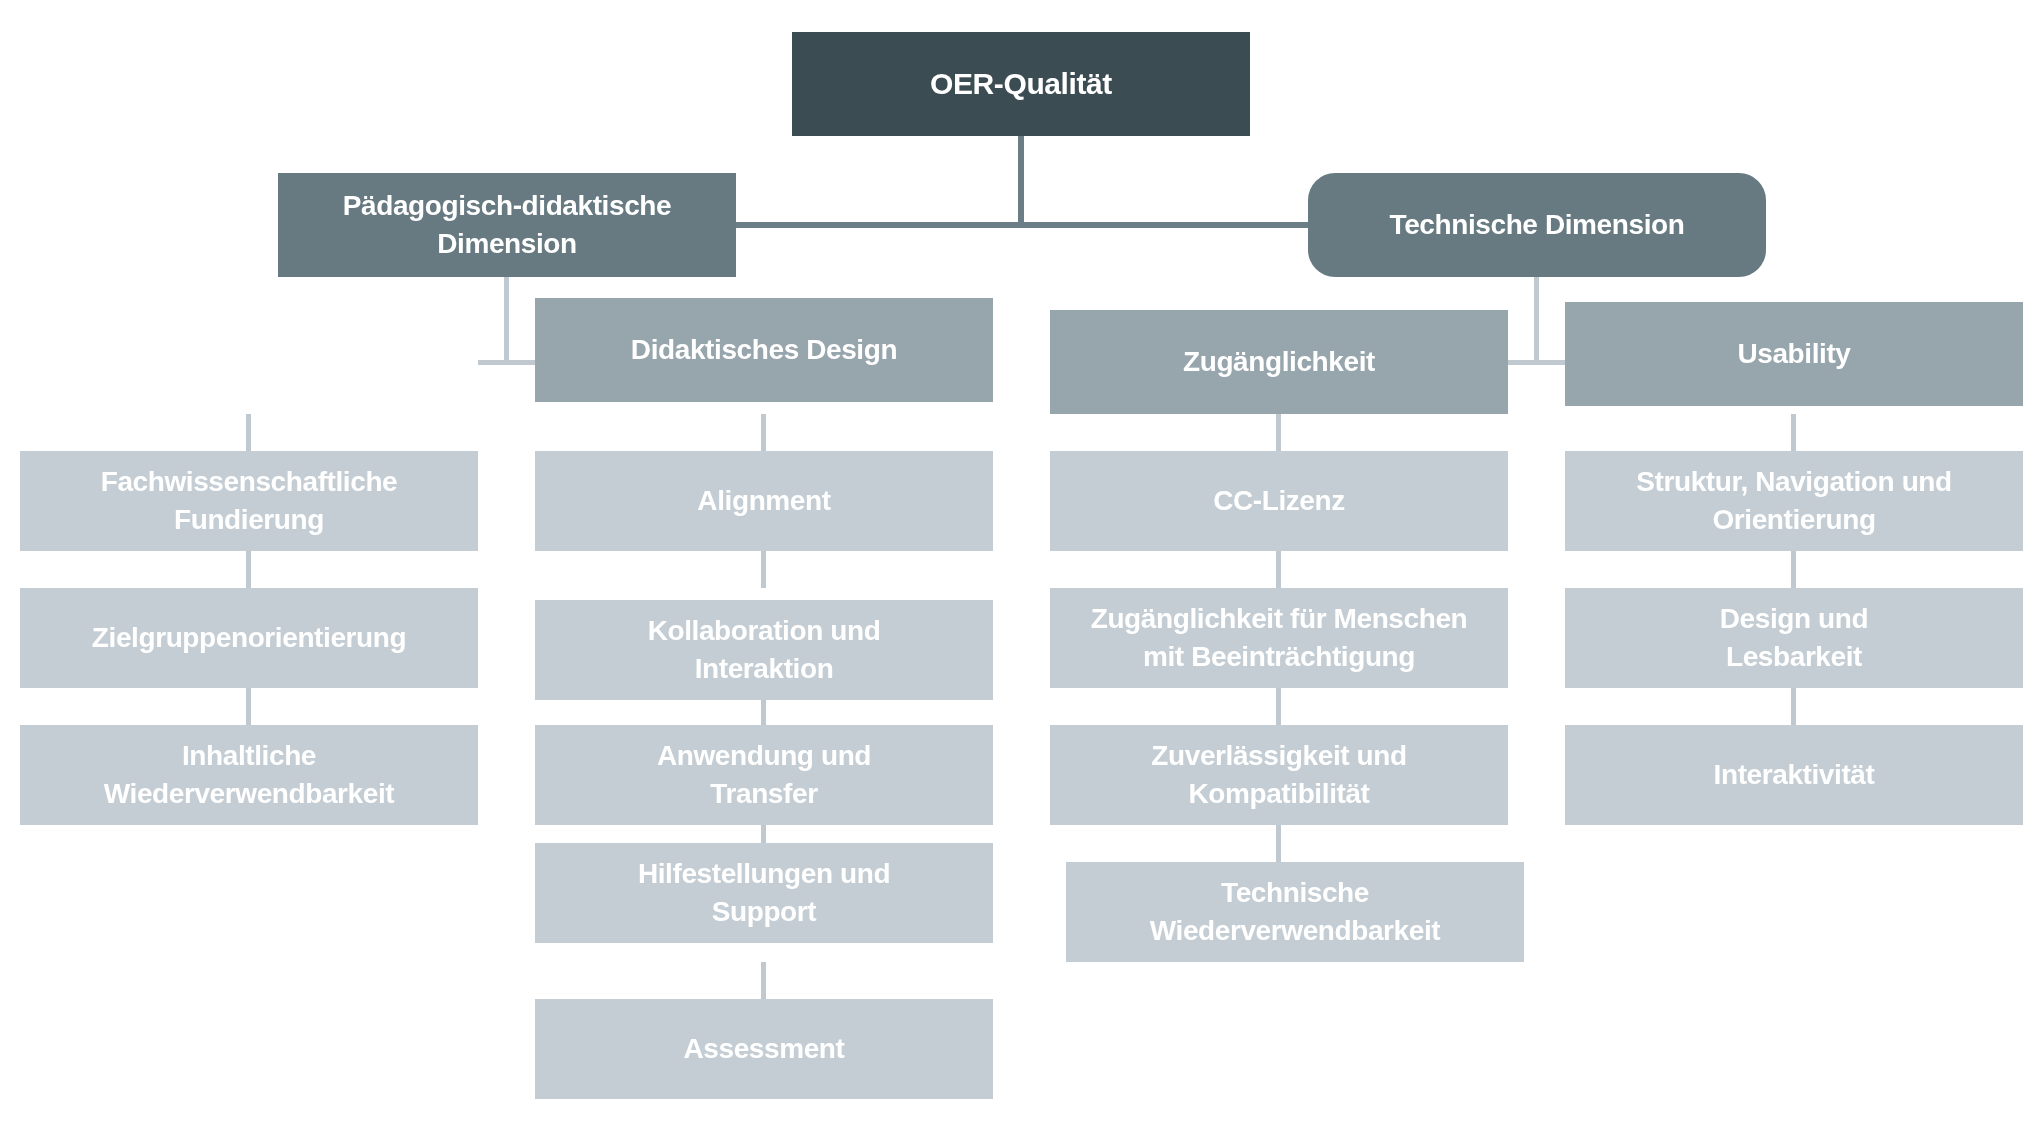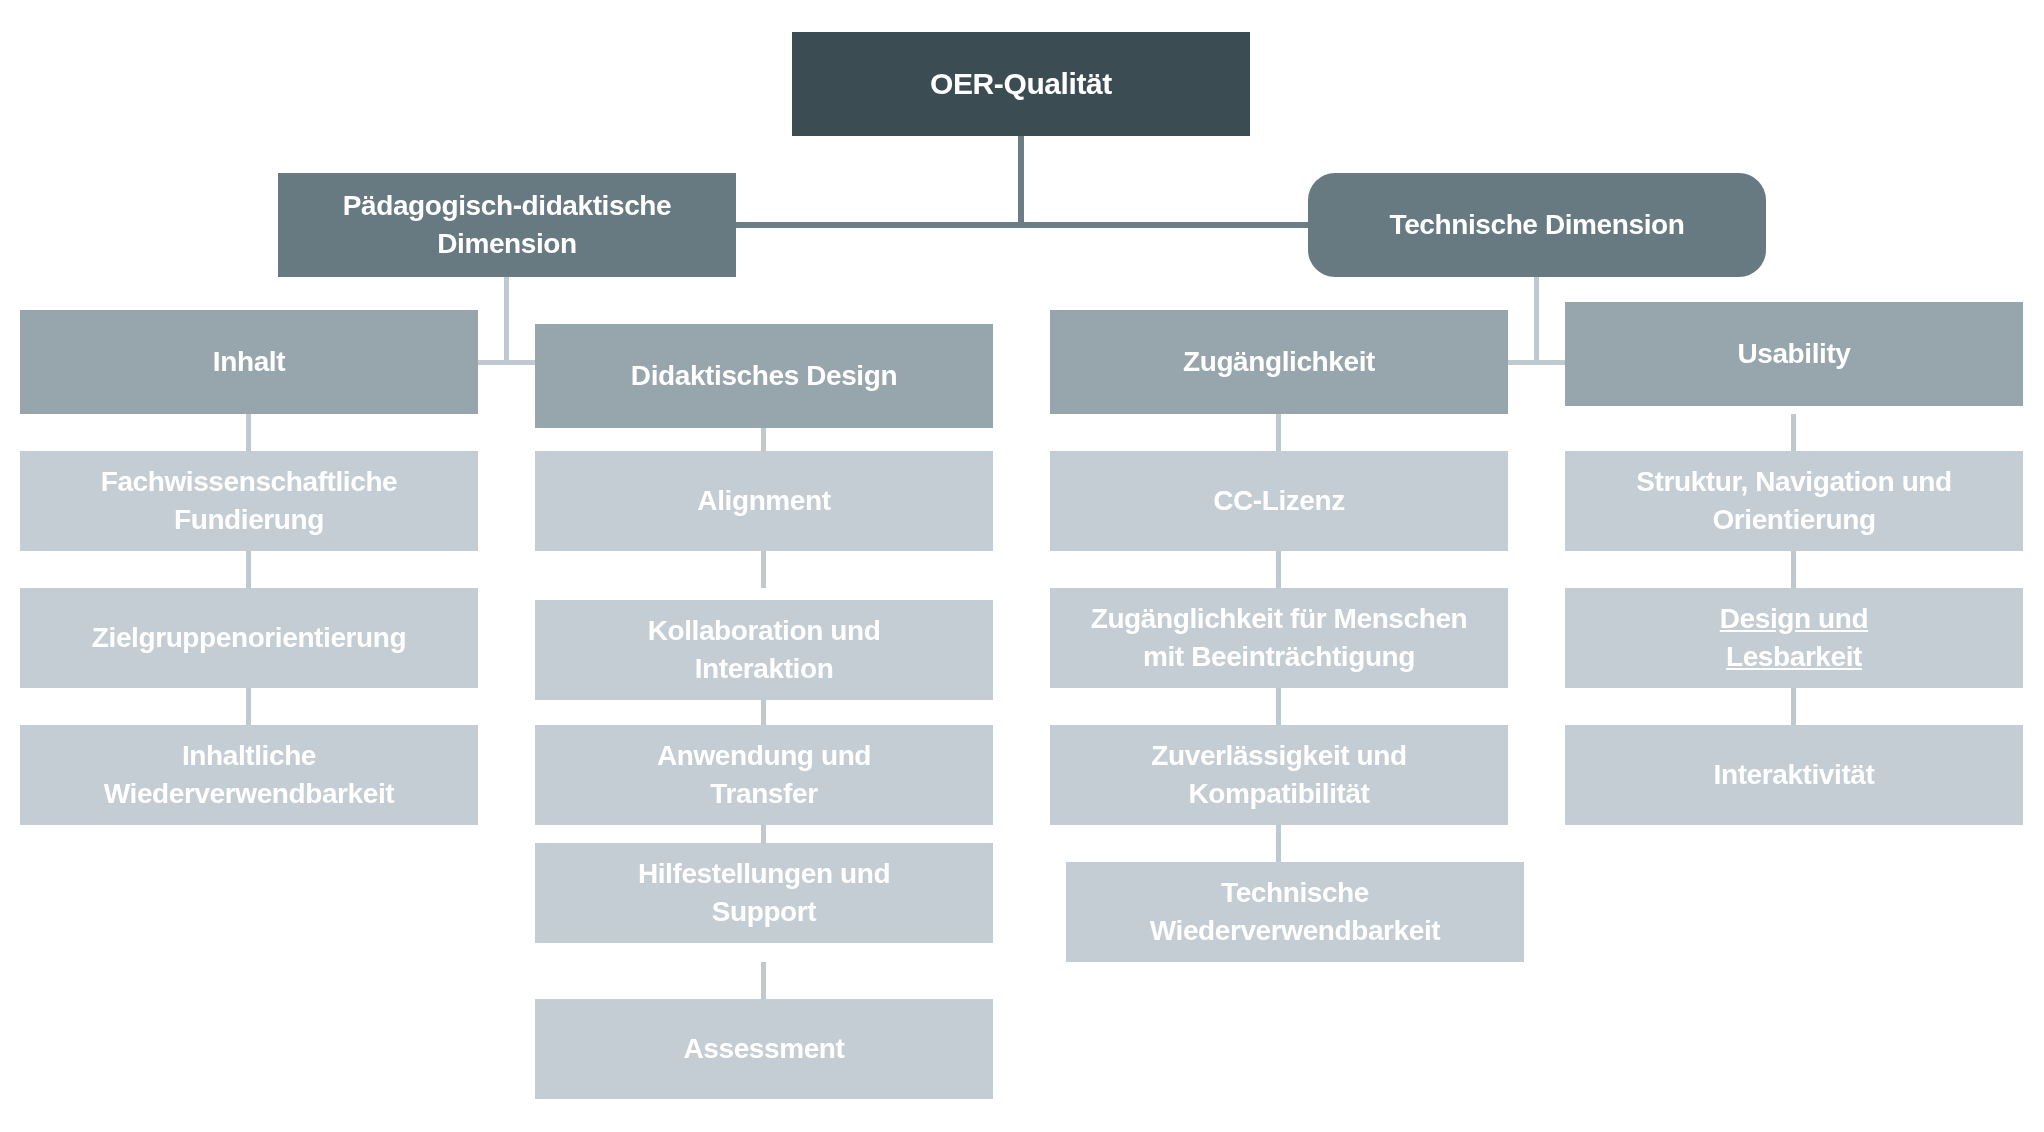--- a/index.html
+++ b/index.html
@@ -71,22 +71,21 @@
   <div class="line light" style="left:1791px; top:414px; width:5px; height:37px;"></div>
   <div class="line light" style="left:1791px; top:551px; width:5px; height:37px;"></div>
   <div class="line light" style="left:1791px; top:688px; width:5px; height:37px;"></div>
 
   <div class="box lvl1" style="left:792px; top:32px; width:458px; height:104px;">OER-Qualität</div>
 
   <div class="box lvl2" style="left:278px; top:173px; width:458px; height:104px;">Pädagogisch-didaktische
 Dimension</div>
   <div class="box lvl2" style="left:1308px; top:173px; width:458px; height:104px;border-radius:27px;">Technische Dimension</div>
 
-  <div class="box lvl3" style="left:20px; top:310px; width:458px; height:104px;">Inhalt</div>
-  <div class="box lvl3" style="left:535px; top:324px; width:458px; height:104px;">Didaktisches Design</div>
+  <div class="box lvl3" style="left:535px; top:298px; width:458px; height:104px;">Didaktisches Design</div>
   <div class="box lvl3" style="left:1050px; top:310px; width:458px; height:104px;">Zugänglichkeit</div>
   <div class="box lvl3" style="left:1565px; top:302px; width:458px; height:104px;">Usability</div>
 
   <div class="box item" style="left:20px; top:451px; width:458px; height:100px;">Fachwissenschaftliche
 Fundierung</div>
   <div class="box item" style="left:20px; top:588px; width:458px; height:100px;">Zielgruppenorientierung</div>
   <div class="box item" style="left:20px; top:725px; width:458px; height:100px;">Inhaltliche
 Wiederverwendbarkeit</div>
 
   <div class="box item" style="left:535px; top:451px; width:458px; height:100px;">Alignment</div>
@@ -101,17 +100,17 @@
   <div class="box item" style="left:1050px; top:451px; width:458px; height:100px;">CC-Lizenz</div>
   <div class="box item" style="left:1050px; top:588px; width:458px; height:100px;">Zugänglichkeit für Menschen
 mit Beeinträchtigung</div>
   <div class="box item" style="left:1050px; top:725px; width:458px; height:100px;">Zuverlässigkeit und
 Kompatibilität</div>
   <div class="box item" style="left:1050px; top:862px; width:458px; height:100px;margin-left:16px;">Technische
 Wiederverwendbarkeit</div>
 
   <div class="box item" style="left:1565px; top:451px; width:458px; height:100px;">Struktur, Navigation und
 Orientierung</div>
-  <div class="box item" style="left:1565px; top:588px; width:458px; height:100px;text-decoration:underline;">Design und
+  <div class="box item" style="left:1565px; top:588px; width:458px; height:100px;">Design und
 Lesbarkeit</div>
   <div class="box item" style="left:1565px; top:725px; width:458px; height:100px;">Interaktivität</div>
 
 </div>
 
 </body></html>

